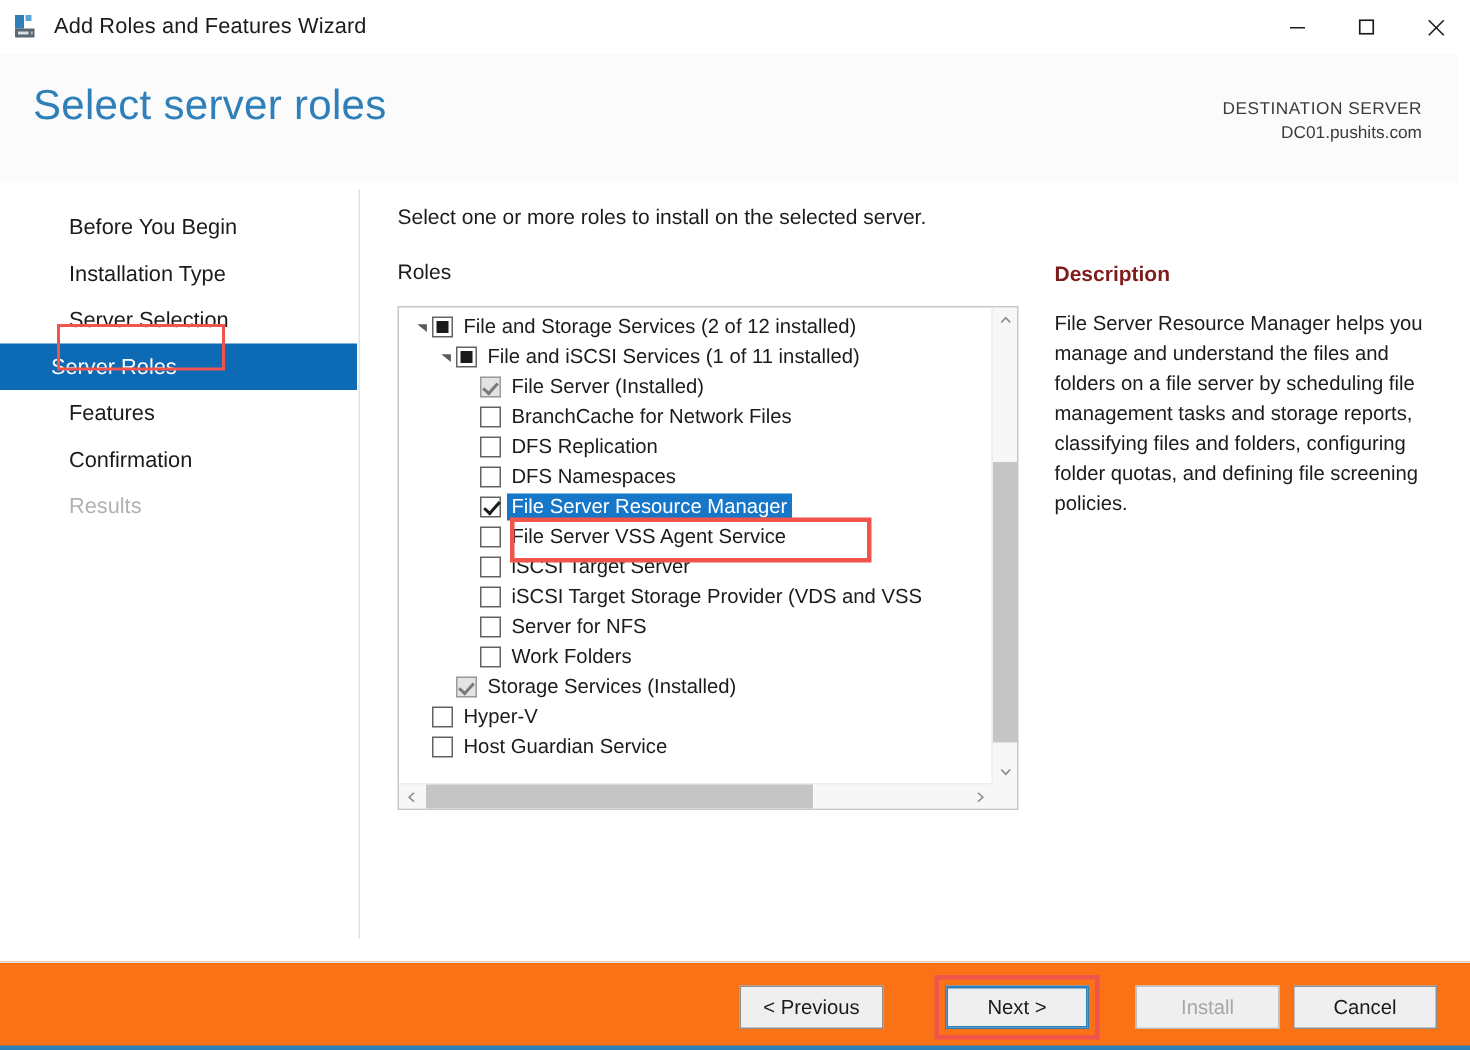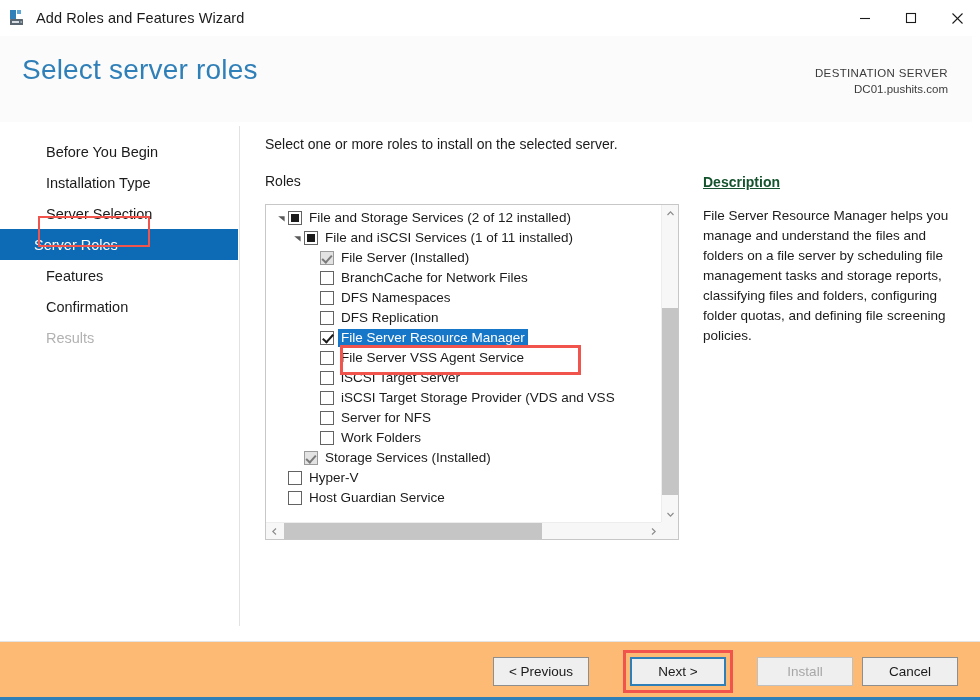--- a/index.html
+++ b/index.html
@@ -257,35 +257,35 @@
     width: 17px; height: 17px; background: #f7f7f7;
   }
 
   
   .desc {
     position: absolute; left: 703px; top: 0;
     width: 250px;
   }
   .desc-title {
     position: absolute; left: 0; top: 52px;
-    font-size: 14px; font-weight: 700; color: #14532d; text-decoration: underline;
+    font-size: 14px; font-weight: 700; color: #7f1d1d;
   }
   .desc-body {
     position: absolute; left: 0; top: 84px;
     width: 246px;
     font-size: 13.5px;
     line-height: 20px;
     color: #1b1b1b;
   }
 
   
   .footer {
     position: absolute; left: 0; top: 641px;
     width: 980px; height: 59px;
-    background: #fdba74;
+    background: #f97316;
     border-top: 1px solid #e4e4e4;
     padding-left: 24px;
   }
   .footer-accent {
     position: absolute; left: 0; bottom: 0;
     width: 980px; height: 3px;
     background: #2f7fb8;
   }
   .btnrow {
     position: absolute; right: 22px; top: 15px;
@@ -427,27 +427,27 @@
               <div class="trow">
                 <div class="indent" style="width: 40px;"></div>
                 <div class="expander"></div>
                 <div class="cbox"></div>
                 <span class="lbl">BranchCache for Network Files</span>
               </div>
               <div class="trow">
                 <div class="indent" style="width: 40px;"></div>
                 <div class="expander"></div>
                 <div class="cbox"></div>
+                <span class="lbl">DFS Replication</span>
+              </div>
+              <div class="trow">
+                <div class="indent" style="width: 40px;"></div>
+                <div class="expander"></div>
+                <div class="cbox"></div>
                 <span class="lbl">DFS Namespaces</span>
-              </div>
-              <div class="trow">
-                <div class="indent" style="width: 40px;"></div>
-                <div class="expander"></div>
-                <div class="cbox"></div>
-                <span class="lbl">DFS Replication</span>
               </div>
               <div class="trow sel">
                 <div class="indent" style="width: 40px;"></div>
                 <div class="expander"></div>
                 <div class="cbox checked"></div>
                 <span class="lbl">File Server Resource Manager</span>
               </div>
               <div class="trow">
                 <div class="indent" style="width: 40px;"></div>
                 <div class="expander"></div>

